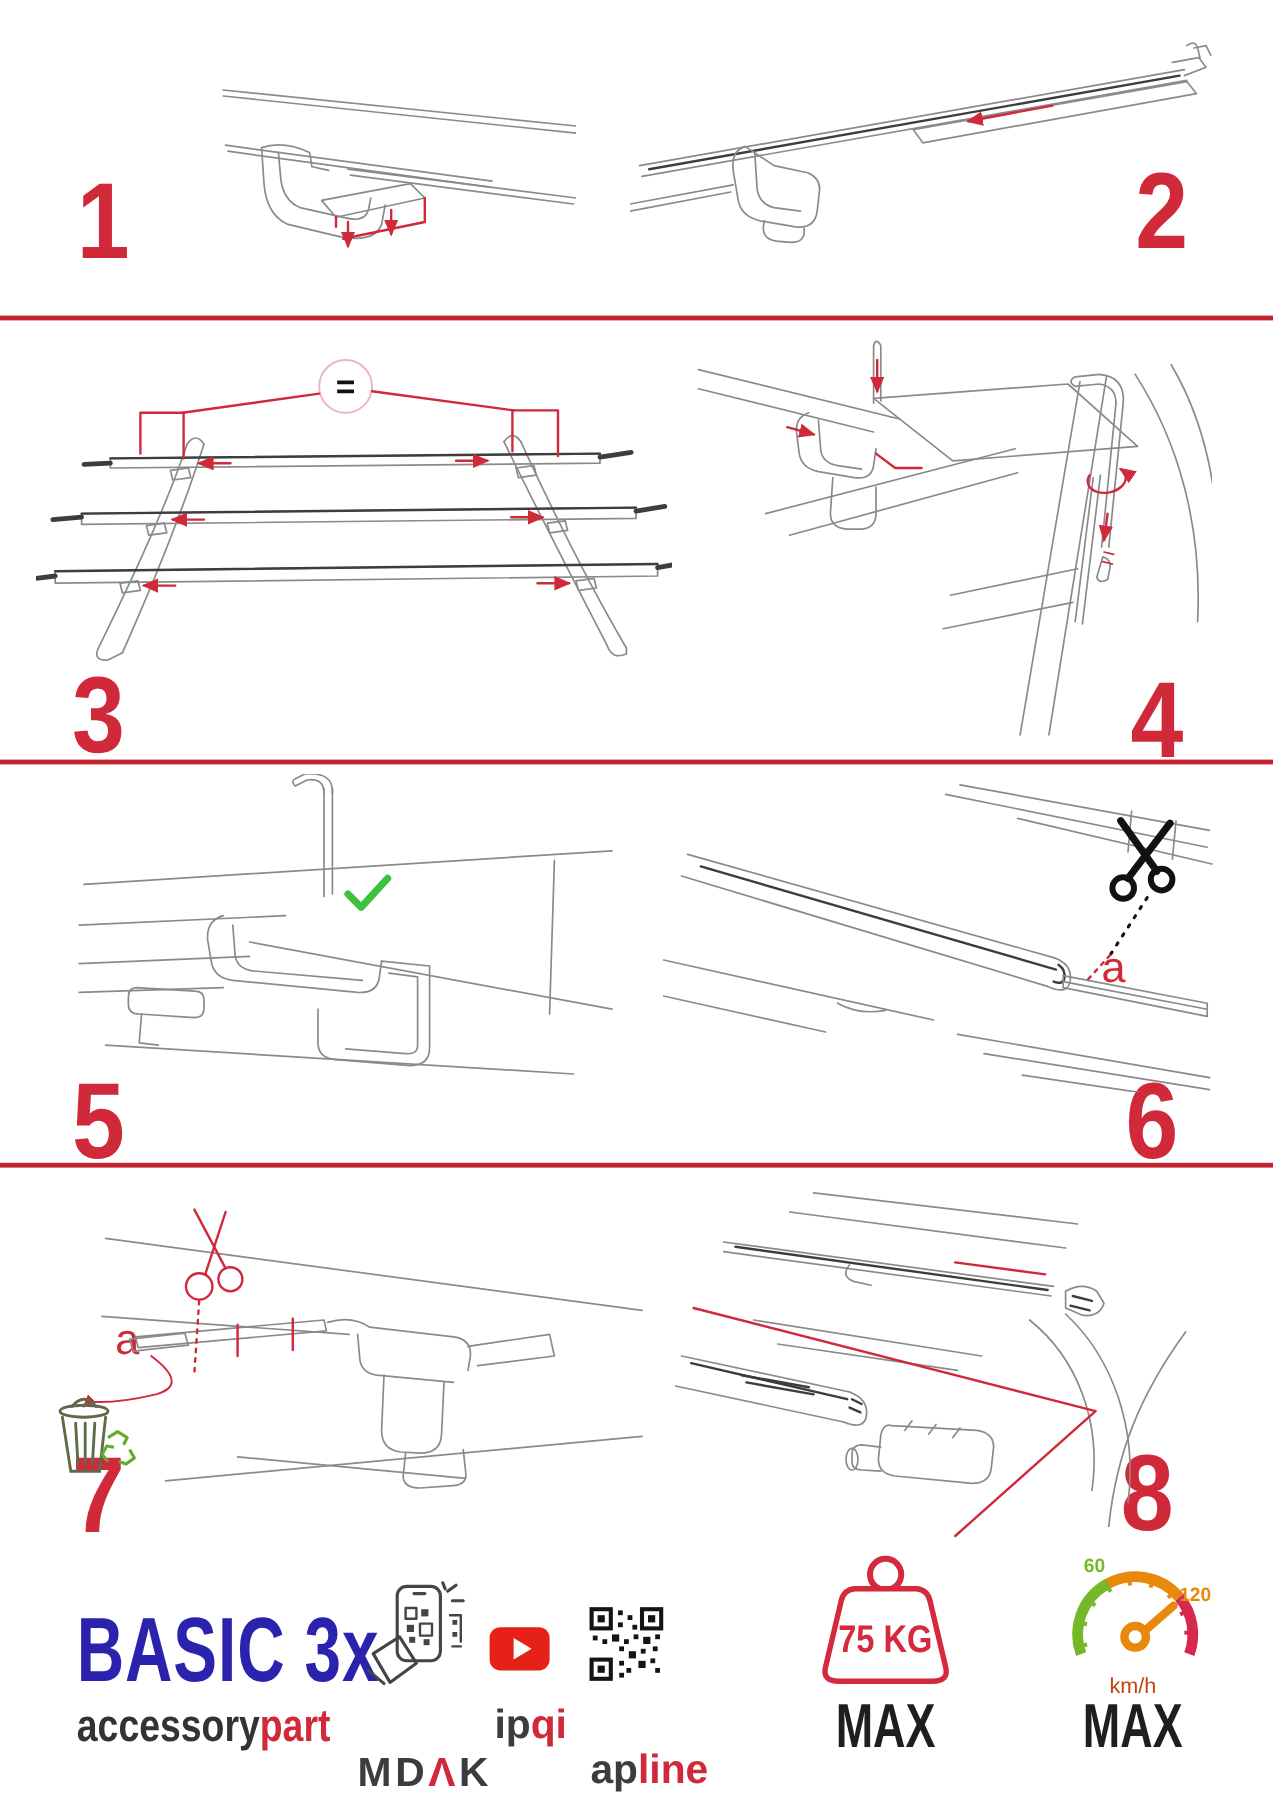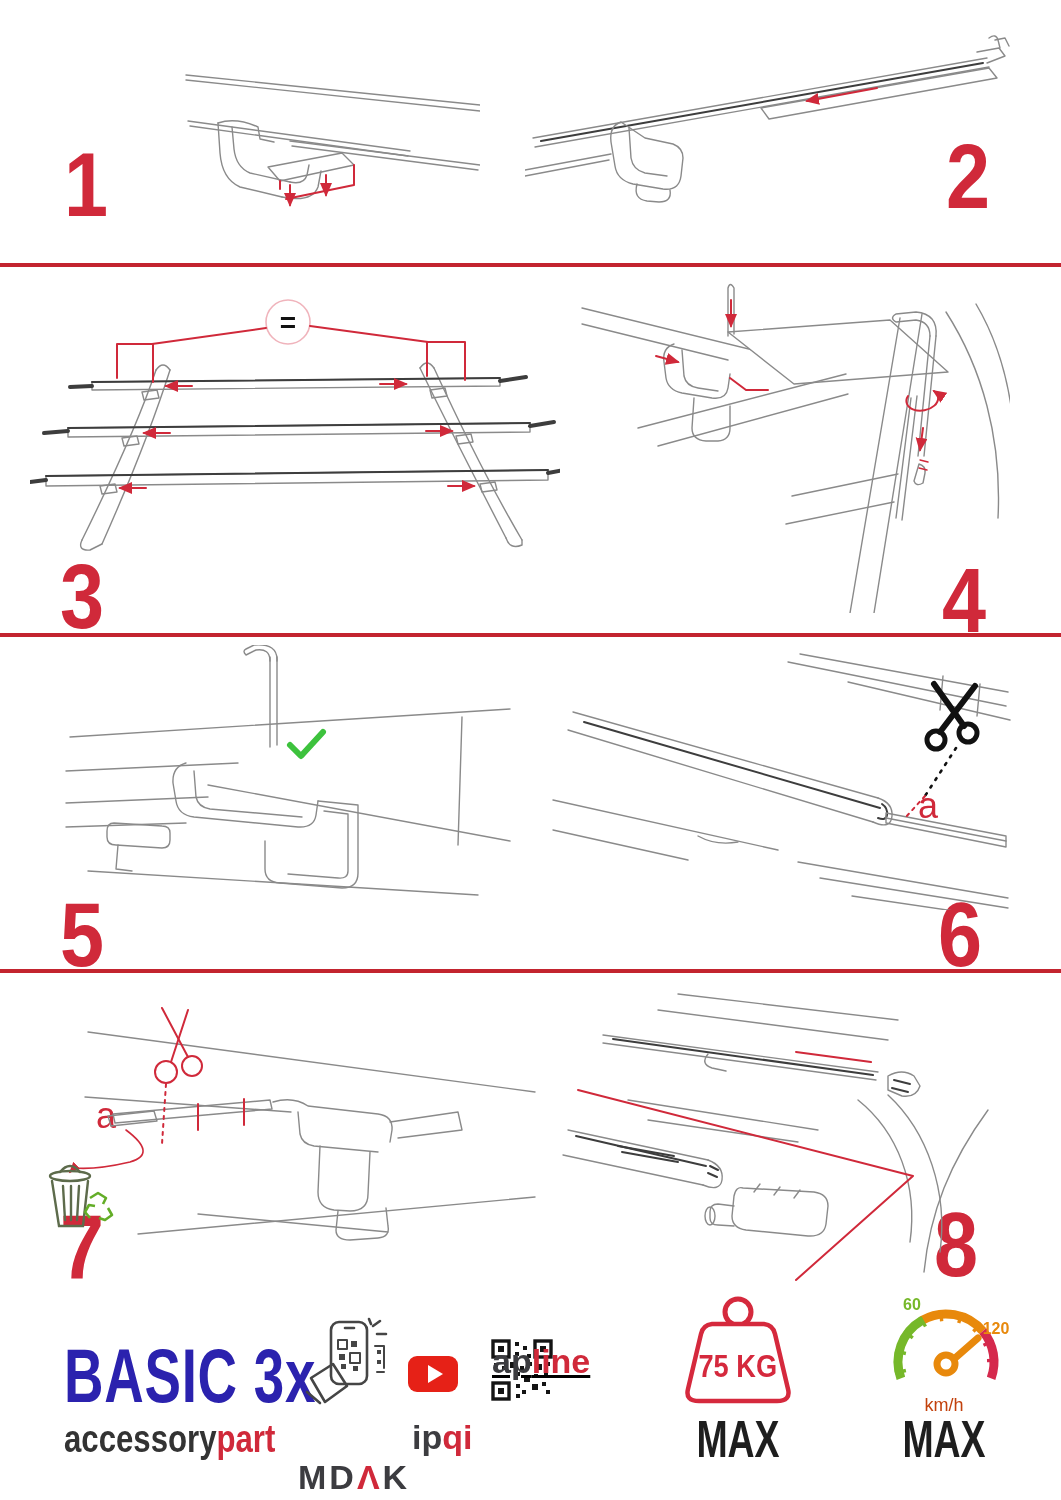--- a/index.html
+++ b/index.html
@@ -383,21 +383,21 @@
         <rect x="44" y="36" width="4" height="4"></rect>
         <rect x="54" y="34" width="4" height="4"></rect>
       <rect x="26" y="46" width="4" height="4"></rect>
         <rect x="32" y="52" width="4" height="4"></rect>
         <rect x="42" y="46" width="6" height="6"></rect>
       <rect x="52" y="44" width="4" height="4"></rect>
         <rect x="56" y="52" width="4" height="4"></rect>
         <rect x="26" y="56" width="4" height="4"></rect>
     </g>
   </svg>
-  <div class="logo-text" style="left:492px;top:1344px;text-decoration:underline;"><span class="dark">ap</span><span class="red">line</span></div>
+  <div class="logo-text" style="left:492px;top:1458px;"><span class="dark">ap</span><span class="red">line</span></div>
 
   <svg class="drawing" style="left:674px;top:1290px;" width="128" height="126" viewBox="0 0 128 126">
     <circle cx="64" cy="22" r="13" fill="none" stroke="#d5293d" stroke-width="5"></circle>
     <path d="M38 34 L90 34 Q99 35 101 44 L114 99 Q117 111 103 111 L25 111 Q11 111 14 99 L27 44 Q29 35 38 34 Z" fill="#ffffff" stroke="#d5293d" stroke-width="4.5" stroke-linejoin="round"></path>
     <text x="75" y="87" text-anchor="middle" font-size="32" font-weight="bold" fill="#d5293d" transform="scale(.85,1)" font-family="Liberation Sans, sans-serif">75 KG</text>
   </svg>
   <div class="max-label" style="left:678px;top:1414px;">MAX</div>
 
   <svg class="drawing" style="left:876px;top:1294px;" width="140" height="104" viewBox="0 0 140 104">
     <g fill="none" stroke-width="9">

